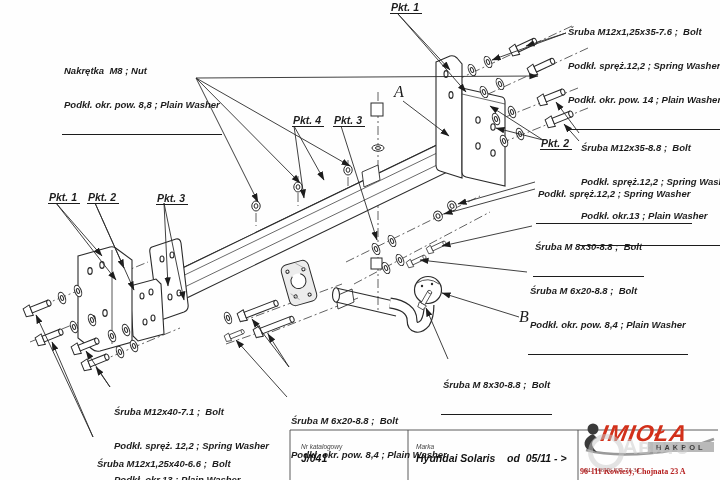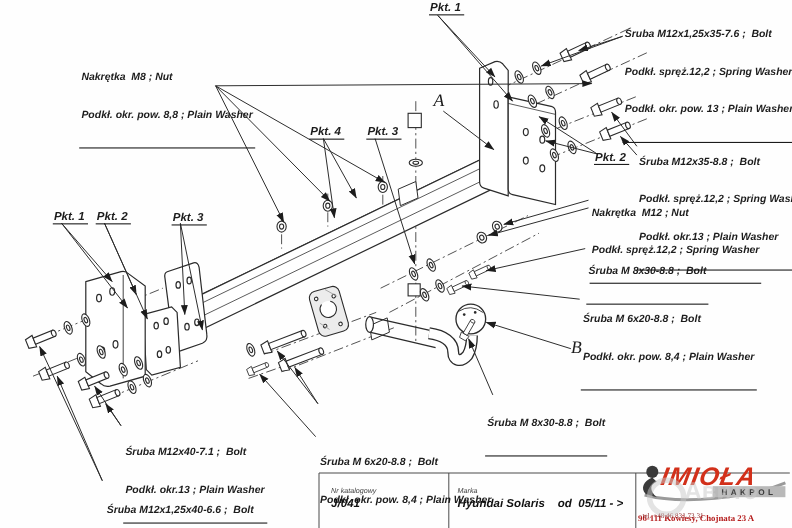--- a/index.html
+++ b/index.html
@@ -244,39 +244,38 @@
     <line x1="578" y1="430" x2="578" y2="480"></line>
   </g>
 
   <g>
     <path d="M586,450 C620,459 680,453 714,439" fill="none" stroke="#9a9a9a" stroke-width="2.6"></path>
     <circle cx="593" cy="429" r="5.5" fill="#3a3a3a"></circle>
     <path d="M593,434 C585,437 582,444 587,449 L597,452 C590,446 591,440 597,438 z" fill="#3a3a3a"></path>
   </g>
 </svg>
 
-  <div class="lbl" style="left:72px;top:42px;">
+  <div class="lbl" style="left:62px;top:42px;">
     <span class="ln">Nakrętka  M8 ; Nut</span>
     <span class="ln">Podkł. okr. pow. 8,8 ; Plain Washer</span>
   </div>
 
   <div class="lbl" style="left:566px;top:3px;">
     <span class="ln">Śruba M12x1,25x35-7.6 ;  Bolt</span>
     <span class="ln">Podkł. spręż.12,2 ; Spring Washer</span>
-    <span class="ln">Podkł. okr. pow. 13 ; Plain Washer</span>
+    <span class="ln">Podkł. okr. pow. 14 ; Plain Washer</span>
   </div>
 
   <div class="lbl" style="left:579px;top:119px;">
     <span class="ln">Śruba M12x35-8.8 ;  Bolt</span>
     <span class="ln">Podkł. spręż.12,2 ; Spring Washer</span>
     <span class="ln">Podkł. okr.13 ; Plain Washer</span>
   </div>
 
   <div class="lbl" style="left:536px;top:165px;">
-    <span class="ln">Nakrętka  M12 ; Nut</span>
     <span class="ln">Podkł. spręż.12,2 ; Spring Washer</span>
   </div>
 
   <div class="lbl" style="left:533px;top:218px;">
     <span class="ln">Śruba M 8x30-8.8 ;  Bolt</span>
   </div>
 
   <div class="lbl" style="left:528px;top:262px;">
     <span class="ln">Śruba M 6x20-8.8 ;  Bolt</span>
     <span class="ln">Podkł. okr. pow. 8,4 ; Plain Washer</span>
@@ -287,35 +286,36 @@
   </div>
 
 
   <div class="lbl" style="left:289px;top:392px;">
     <span class="ln">Śruba M 6x20-8.8 ;  Bolt</span>
     <span class="ln">Podkł. okr. pow. 8,4 ; Plain Washer</span>
   </div>
 
   <div class="lbl" style="left:112px;top:383px;">
     <span class="ln">Śruba M12x40-7.1 ;  Bolt</span>
+    <span class="ln">Podkł. spręż. 12,2 ; Spring Washer</span>
     <span class="ln">Podkł. okr.13 ; Plain Washer</span>
   </div>
 
   <div class="lbl" style="left:95px;top:435px;">
     <span class="ln">Śruba M12x1,25x40-6.6 ;  Bolt</span>
     
     
   </div>
 
   <div class="pkt" style="left:390px;top:1px;">Pkt. 1</div>
   <div class="pkt" style="left:540px;top:137px;">Pkt. 2</div>
   <div class="pkt" style="left:48px;top:191px;">Pkt. 1</div>
   <div class="pkt" style="left:87px;top:191px;">Pkt. 2</div>
   <div class="pkt" style="left:156px;top:192px;">Pkt. 3</div>
-  <div class="pkt" style="left:281px;top:114px;font-style:italic;">Pkt. 4</div>
+  <div class="pkt" style="left:292px;top:114px;font-style:italic;">Pkt. 4</div>
   <div class="pkt" style="left:333px;top:114px;">Pkt. 3</div>
 
   <div class="letter" style="left:394px;top:83px;">A</div>
   <div class="letter" style="left:519px;top:308px;">B</div>
 
   <div class="tb-small" style="left:301px;top:443px;">Nr katalogowy</div>
   <div class="tb-val" style="left:301px;top:452px;font-style:italic;">J/041</div>
   <div class="tb-small" style="left:416px;top:443px;">Marka</div>
   <div class="tb-val" style="left:416px;top:452px;font-style:italic;">Hyundai Solaris    od  05/11 - &gt;</div>
 

